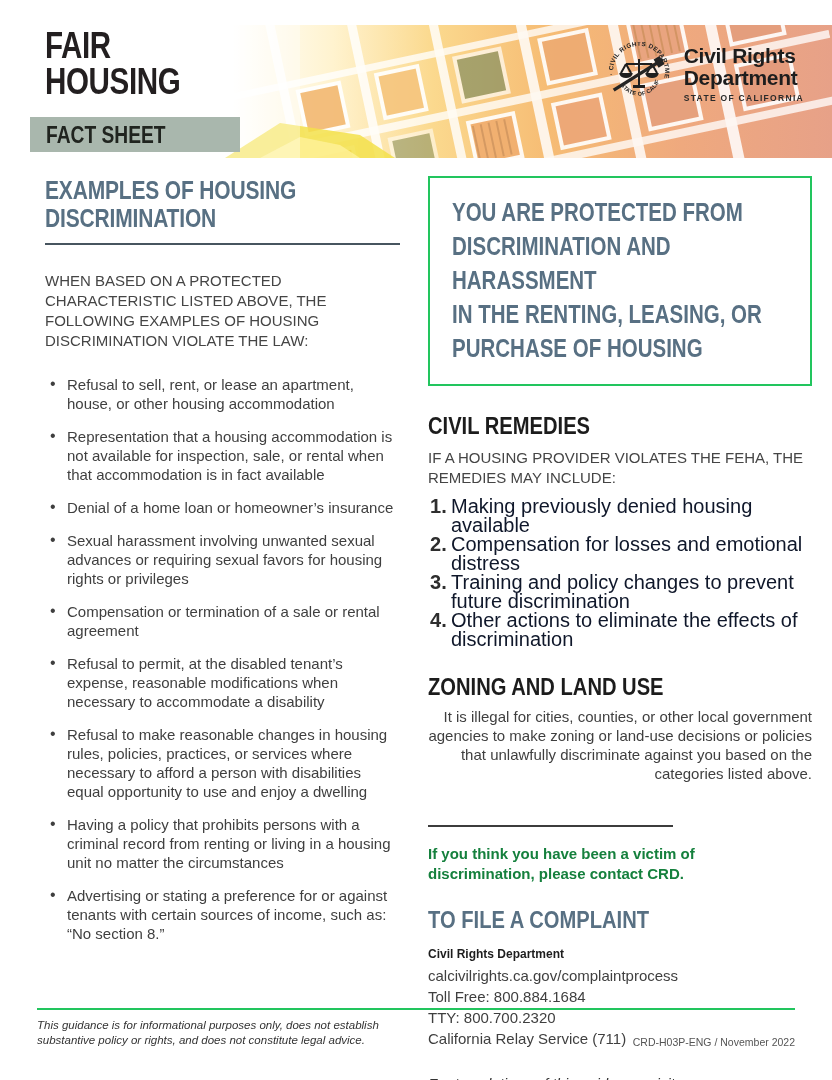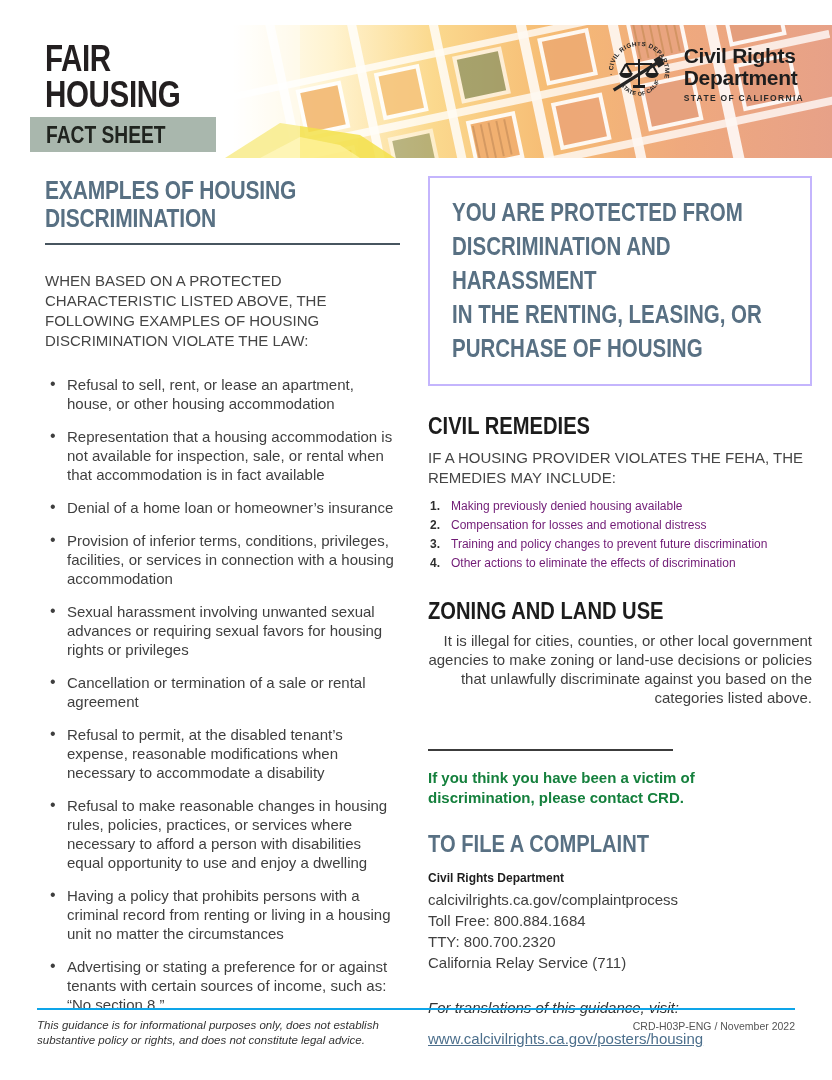--- a/index.html
+++ b/index.html
@@ -3,23 +3,23 @@
 <meta charset="utf-8">
 <style>
   * { margin:0; padding:0; box-sizing:border-box; }
   html,body { background:#ffffff; }
   body { font-family:"Liberation Sans", sans-serif; color:#3f3f3f; }
   .page { position:relative; width:832px; height:1080px; background:#fff; overflow:hidden; margin:0 auto; }
 
   
   .header-band { position:absolute; top:25px; left:0; width:832px; height:133px; }
   .header-band svg.photo { position:absolute; inset:0; display:block; }
-  .brand { position:absolute; left:45px; top:16px; }
+  .brand { position:absolute; left:45px; top:3px; }
   .brand .title-line { display:block; font-size:37px; line-height:36px; font-weight:800; color:#231f20; letter-spacing:-0.5px; transform:scaleX(.8); transform-origin:0 0; white-space:nowrap; }
-  .fact-band { position:absolute; left:30px; top:92px; width:186px; height:35px; background:#a9b7ad; display:flex; align-items:center; padding-left:16px; }
+  .fact-band { position:absolute; left:30px; top:92px; width:210px; height:35px; background:#a9b7ad; display:flex; align-items:center; padding-left:16px; }
   .fact-band span { font-size:24px; font-weight:800; color:#20241f; letter-spacing:0; transform:scaleX(.8); transform-origin:0 50%; white-space:nowrap; }
 
   .agency { position:absolute; right:28px; top:17px; display:flex; align-items:center; gap:13px; }
   .agency .wordmark .nm { font-size:21px; line-height:22px; font-weight:700; color:#1d1d1d; letter-spacing:-0.3px; }
   .agency .wordmark .st { margin-top:4px; font-size:8.5px; font-weight:700; letter-spacing:1.3px; color:#2a2a2a; }
 
   
   .main { position:absolute; top:176px; left:45px; width:755px; display:flex; gap:28px; }
   .col-left { width:355px; }
   .col-right { width:384px; }
@@ -28,43 +28,43 @@
   .condense { transform:scaleX(.84); transform-origin:0 0; width:119%; display:block; }
 
   .left-heading { color:#587083; font-size:25px; line-height:28px; letter-spacing:-0.2px; }
   .left-rule { border:none; border-top:2px solid #47555f; margin-top:11px; width:355px; }
   .intro-caps { margin-top:26px; font-size:15px; line-height:20px; color:#454545; width:330px; }
 
   ul.bullets { list-style:none; margin-top:24px; }
   ul.bullets li { position:relative; padding-left:22px; font-size:15px; line-height:19px; color:#3f3f3f; margin-bottom:14px; }
   ul.bullets li::before { content:"\2022"; position:absolute; left:5px; top:-1px; font-size:16px; color:#3f3f3f; }
 
-  .protect-box { border:2px solid #c4b5fd; padding:17px 22px 19px 22px; width:384px; }
+  .protect-box { border:2px solid #22c55e; padding:17px 22px 19px 22px; width:384px; }
   .protect-box .bh { color:#587083; font-size:25px; line-height:34px; font-weight:800; }
 
   .sec-heading { font-size:24px; line-height:27px; color:#1c1c1c; }
   .sec-heading.slate { color:#587083; }
   .caps-p { margin-top:9px; font-size:15px; line-height:20px; color:#454545; }
 
   ol.remedies { list-style:none; counter-reset:rem; margin-top:9px; }
-  ol.remedies li { position:relative; counter-increment:rem; padding-left:23px; font-size:12px; line-height:19px; color:#701a75; }
+  ol.remedies li { position:relative; counter-increment:rem; padding-left:23px; font-size:20px; line-height:19px; color:#0f172a; }
   ol.remedies li::before { content:counter(rem) "."; position:absolute; left:2px; font-weight:800; color:#2e2e2e; }
 
   .body-p { margin-top:7px; font-size:15px; line-height:19px; color:#3f3f3f;text-align:right; }
 
   .short-divider { border:none; border-top:2px solid #3c3c3c; width:245px; margin:42px 0 0 0; }
   .victim { margin-top:17px; font-size:15px; line-height:20px; font-weight:700; color:#15803d; width:330px; }
 
   .dept { margin-top:11px; font-size:12px; line-height:21px; font-weight:800; color:#1d1d1d; }
   .contact-line { font-size:15px; line-height:21px; color:#3f3f3f; }
   .trans-note { margin-top:25px; font-size:15px; line-height:19px; font-style:italic; color:#333; }
   .trans-link { display:inline-block; margin-top:13px; font-size:15px; color:#4c6f8c; text-decoration:underline; cursor:pointer; }
 
   
-  .footer { position:absolute; top:1008px; left:37px; width:758px; border-top:2px solid #0ea5e9; display:flex; justify-content:space-between; align-items:flex-start; padding-top:8px; }
+  .footer { position:absolute; top:1008px; left:37px; width:758px; border-top:2px solid #22c55e; display:flex; justify-content:space-between; align-items:flex-end; padding-top:8px; }
   .disclaimer { font-size:11.5px; line-height:15px; font-style:italic; color:#333; width:370px; }
   .doc-code { font-size:10.5px; color:#555; margin-top:2px; white-space:nowrap; }
 
   .mt26 { margin-top:26px; }
   .mt24 { margin-top:24px; }
   .mt22 { margin-top:22px; }
 </style>
 </head>
 <body>
 
@@ -188,23 +188,22 @@
           <span>EXAMPLES OF HOUSING</span><br>
           <span>DISCRIMINATION</span>
         </span>
       </h2>
       <hr class="left-rule">
       <p class="intro-caps">WHEN BASED ON A PROTECTED CHARACTERISTIC LISTED ABOVE, THE FOLLOWING EXAMPLES OF HOUSING DISCRIMINATION VIOLATE THE LAW:</p>
       <ul class="bullets">
         <li>Refusal to sell, rent, or lease an apartment, house, or other housing accommodation</li>
         <li>Representation that a housing accommodation is not available for inspection, sale, or rental when that accommodation is in fact available</li>
         <li>Denial of a home loan or homeowner’s insurance</li>
-        <li>Provision of inferior terms, conditions, privileges, facilities, or services in connection with a housing accommodation</li>
         <li>Sexual harassment involving unwanted sexual advances or requiring sexual favors for housing rights or privileges</li>
-        <li>Cancellation or termination of a sale or rental agreement</li>
+        <li>Compensation or termination of a sale or rental agreement</li>
         <li>Refusal to permit, at the disabled tenant’s expense, reasonable modifications when necessary to accommodate a disability</li>
         <li>Refusal to make reasonable changes in housing rules, policies, practices, or services where necessary to afford a person with disabilities equal opportunity to use and enjoy a dwelling</li>
         <li>Having a policy that prohibits persons with a criminal record from renting or living in a housing unit no matter the circumstances</li>
         <li>Advertising or stating a preference for or against tenants with certain sources of income, such as: “No section 8.”</li>
       </ul>
     </section>
 
     <section class="col-right">
       <div class="protect-box">
         <h2 class="bh">

